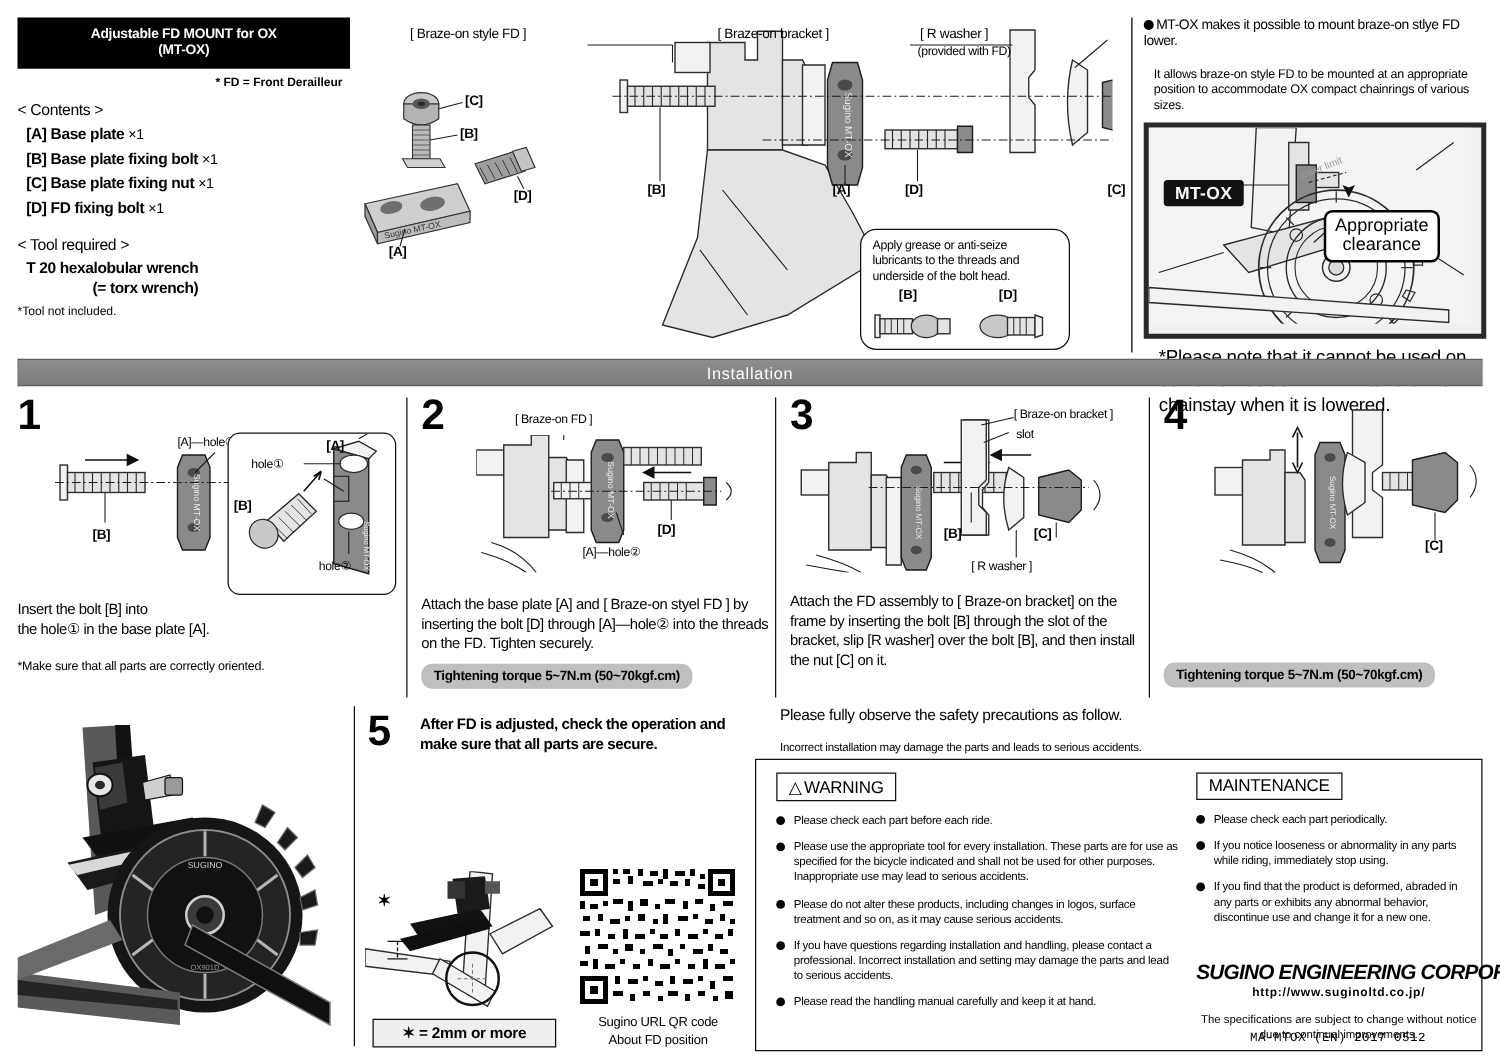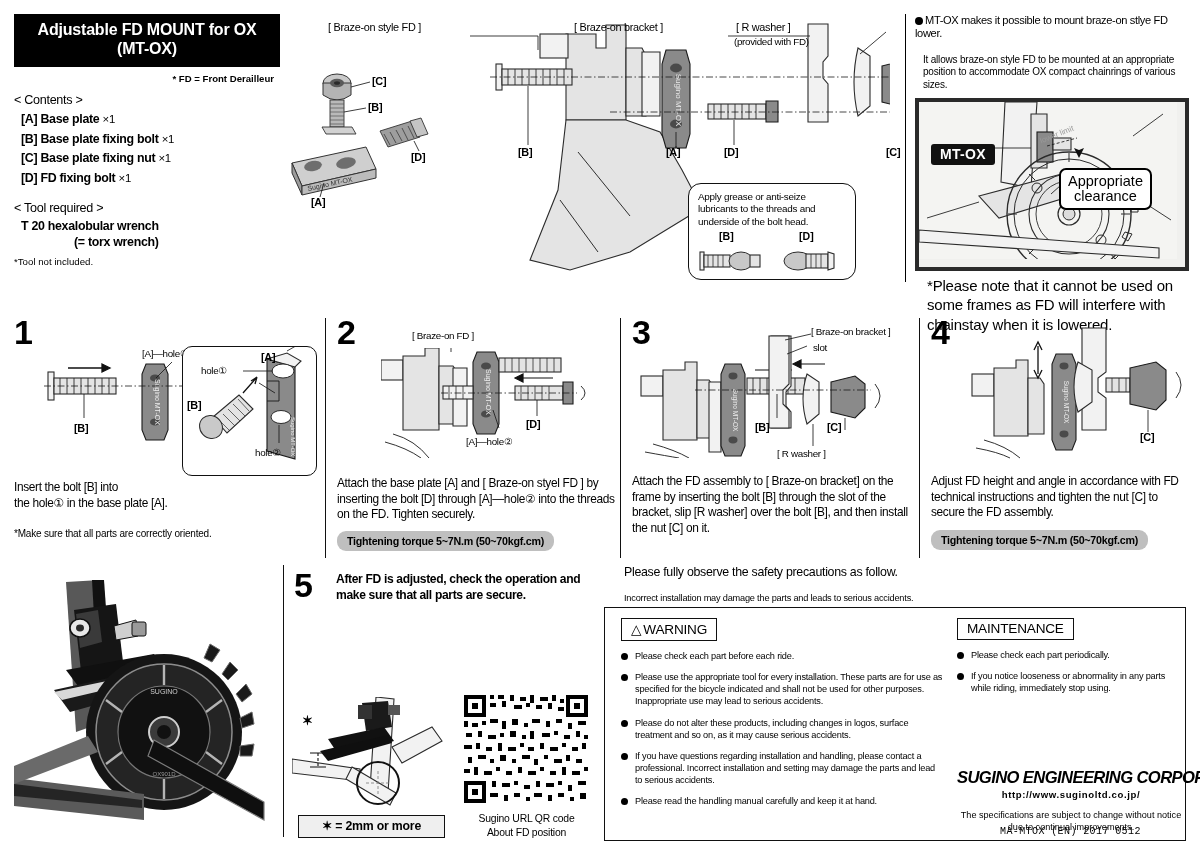--- a/index.html
+++ b/index.html
@@ -5,21 +5,21 @@
   html,body{margin:0;padding:0;background:#fff;}
   body{width:1200px;height:848px;font-family:"Liberation Sans",sans-serif;color:#000;overflow:hidden;}
   .sheet{position:relative;width:1200px;height:848px;}
 
   
   .abs{position:absolute;}
   .bx{box-sizing:border-box;}
 
   
   #contents-panel{left:14px;top:14px;width:266px;height:268px;}
-  .title-bar{background:#000;color:#fff;text-align:center;padding:7px 4px 8px;font-weight:bold;font-size:16px;line-height:1.18;letter-spacing:-.2px;}
+  .title-bar{background:#000;color:#fff;text-align:center;padding:7px 4px 8px;font-weight:bold;font-size:11px;line-height:1.18;letter-spacing:-.2px;}
   .subtitle-pill{margin-top:9px;background:#c9c9c9;border-radius:10px;text-align:center;font-weight:bold;font-size:11.3px;padding:4px 2px 5px;letter-spacing:-.2px;}
   .fd-note{text-align:right;font-size:9.6px;margin-top:6px;padding-right:6px;font-weight:bold;}
   .sec-head{font-size:12.6px;margin-top:9px;letter-spacing:-.3px;}
   .cont-line{font-size:12.4px;font-weight:bold;margin-top:5.5px;padding-left:7px;letter-spacing:-.3px;}
   .cont-line .qty{font-weight:normal;font-size:11.4px;}
   .tool-line{font-size:12.4px;font-weight:bold;padding-left:7px;margin-top:4px;letter-spacing:-.3px;}
   .tool-line2{font-size:12.4px;font-weight:bold;padding-left:60px;margin-top:2px;letter-spacing:-.3px;}
   .tool-foot{font-size:9.7px;margin-top:7px;}
 
   
@@ -345,20 +345,21 @@
       <div class="tag-mtox">MT-OX</div>
       <div class="abs" style="left:120px;top:28px;font-size:8px;color:#9a9a9a;transform:rotate(-22deg);">lower limit</div>
       <div class="tag-clear">
         <div>Appropriate</div>
         <div>clearance</div>
       </div>
     </div>
     <div class="mtox-foot">*Please note that it cannot be used on some frames as FD will interfere with chainstay when it is lowered.</div>
   </div>
 
+  <div class="abs bx" id="install-banner">Installation</div>
 
   <div class="abs bx step-col" id="step-1">
     <div class="step-num">1</div>
     <svg class="abs" style="left:30px;top:28px;" width="160" height="110" viewBox="0 0 160 110">
       <rect class="ph2" x="4" y="26" width="6" height="28"></rect>
       <rect class="ph" x="10" y="32" width="62" height="16"></rect>
       <g stroke="#2b2b2b" stroke-width=".9">
         <line x1="16" y1="32" x2="16" y2="48"></line>
           <line x1="23" y1="32" x2="23" y2="48"></line>
         <line x1="30" y1="32" x2="30" y2="48"></line>
@@ -560,21 +561,20 @@
           <line x1="149" y1="52" x2="149" y2="66"></line>
         <line x1="156" y1="52" x2="156" y2="66"></line>
       </g>
 
       <path class="dark" d="M160 42 L186 36 L196 44 L196 74 L186 84 L160 78 Z"></path>
       <path class="ln" d="M206 46 Q216 59 206 72"></path>
       <line class="lead" x1="178" y1="84" x2="178" y2="106"></line>
     </svg>
     <div class="dlbl b" style="left:220px;top:113px;">[C]</div>
 
-    <div class="step-text" style="left:11px;top:156px;width:260px;">Adjust FD height and angle in accordance with FD technical instructions and tighten the nut [C] to secure the FD assembly.</div>
     <div class="torque" style="left:11px;top:212px;">Tightening torque   5~7N.m (50~70kgf.cm)</div>
   </div>
 
   <div class="abs" id="photo-panel">
     <svg width="258" height="265" viewBox="0 0 258 265">
       <rect x="0" y="0" width="258" height="265" fill="#ffffff"></rect>
 
       <path d="M52 12 L86 10 L96 150 L62 162 Z" fill="#585858"></path>
       <path d="M78 10 L90 10 L100 150 L86 154 Z" fill="#111"></path>
 
@@ -776,20 +776,21 @@
         <div class="li">Please use the appropriate tool for every installation. These parts are for use as specified for the bicycle indicated and shall not be used for other purposes.  Inappropriate use may lead to serious accidents.</div>
         <div class="li">Please do not alter these products, including changes in logos, surface treatment and so on, as it may cause serious accidents.</div>
         <div class="li">If you have questions regarding installation and handling, please contact a professional.  Incorrect installation and setting may damage the parts and lead to serious accidents.</div>
         <div class="li">Please read the handling manual carefully and keep it at hand.</div>
       </div>
 
       <div class="maint-col">
         <div class="box-label">MAINTENANCE</div>
         <div class="li">Please check each part periodically.</div>
         <div class="li">If you notice looseness or abnormality in any parts while riding, immediately stop using.</div>
+        <div class="li">If you find that the product is deformed, abraded in any parts or exhibits any abnormal behavior, discontinue use and change it for a new one.</div>
       </div>
 
       <div class="brand">
         <div class="brand-name">SUGINO ENGINEERING CORPORATION</div>
         <div class="brand-url">http://www.suginoltd.co.jp/</div>
         <div class="brand-spec">
           <div>The specifications are subject to change without notice</div>
           <div>due to continual improvements.</div>
         </div>
       </div>

